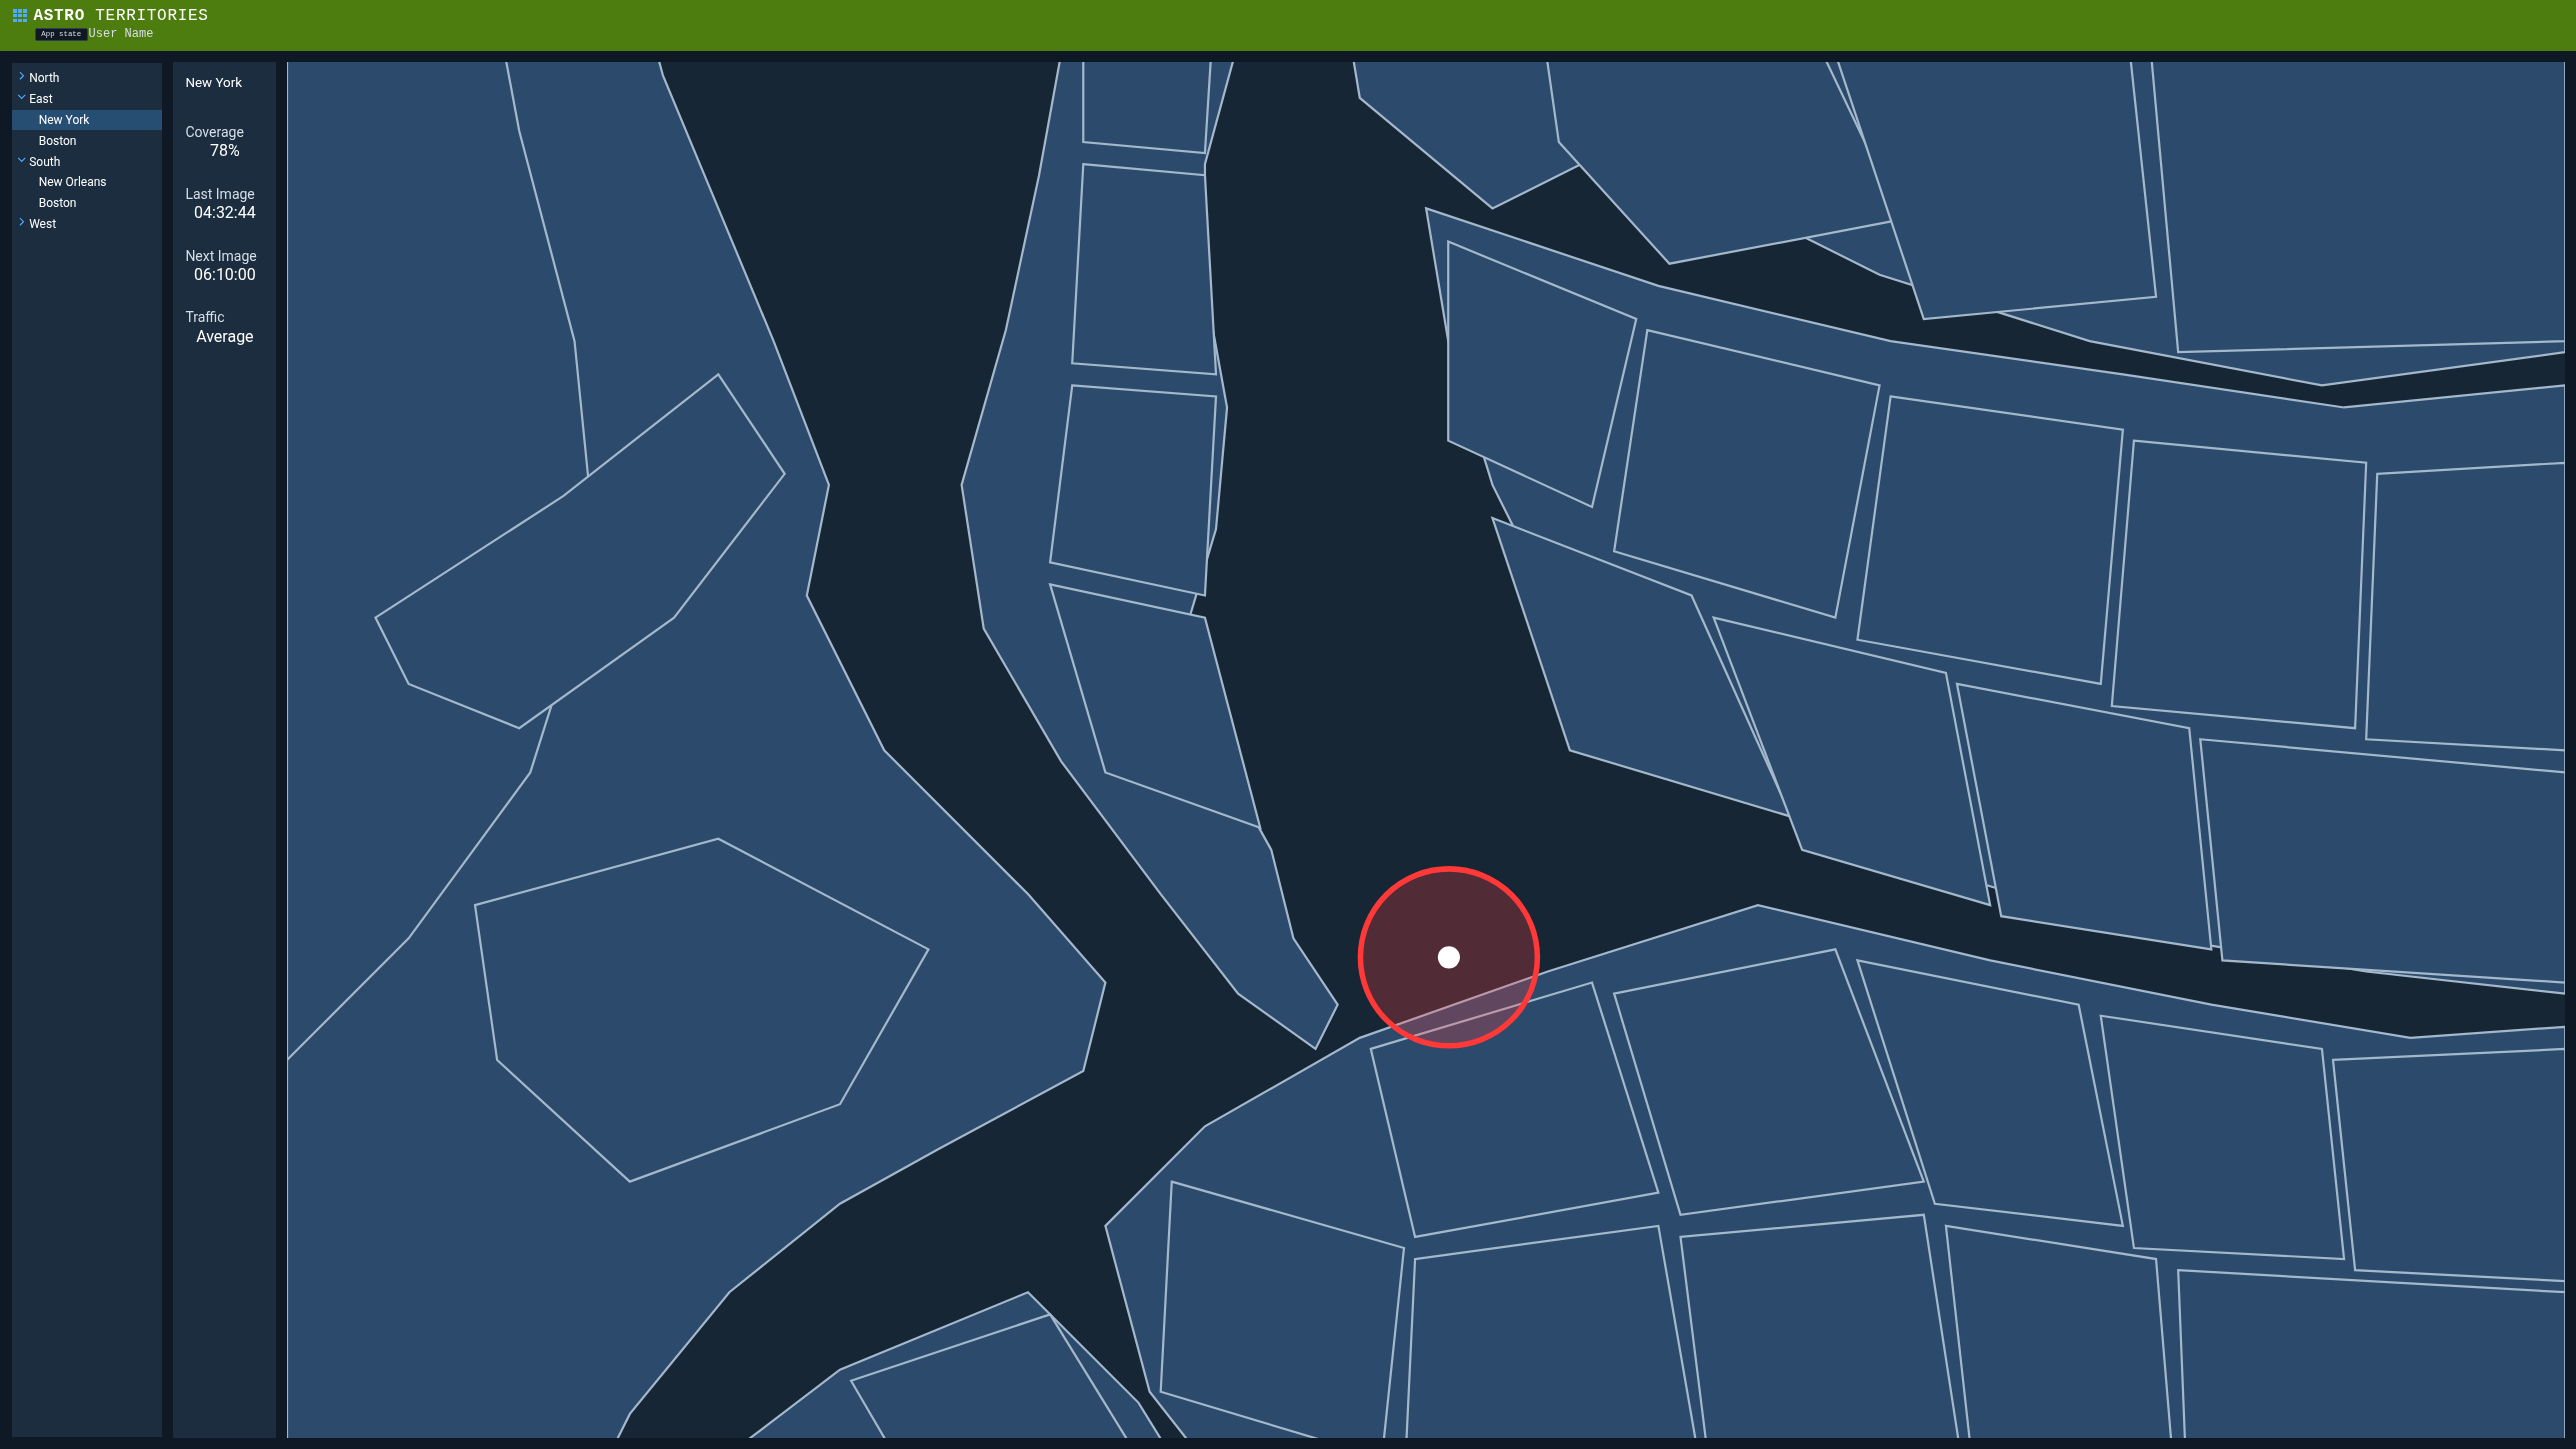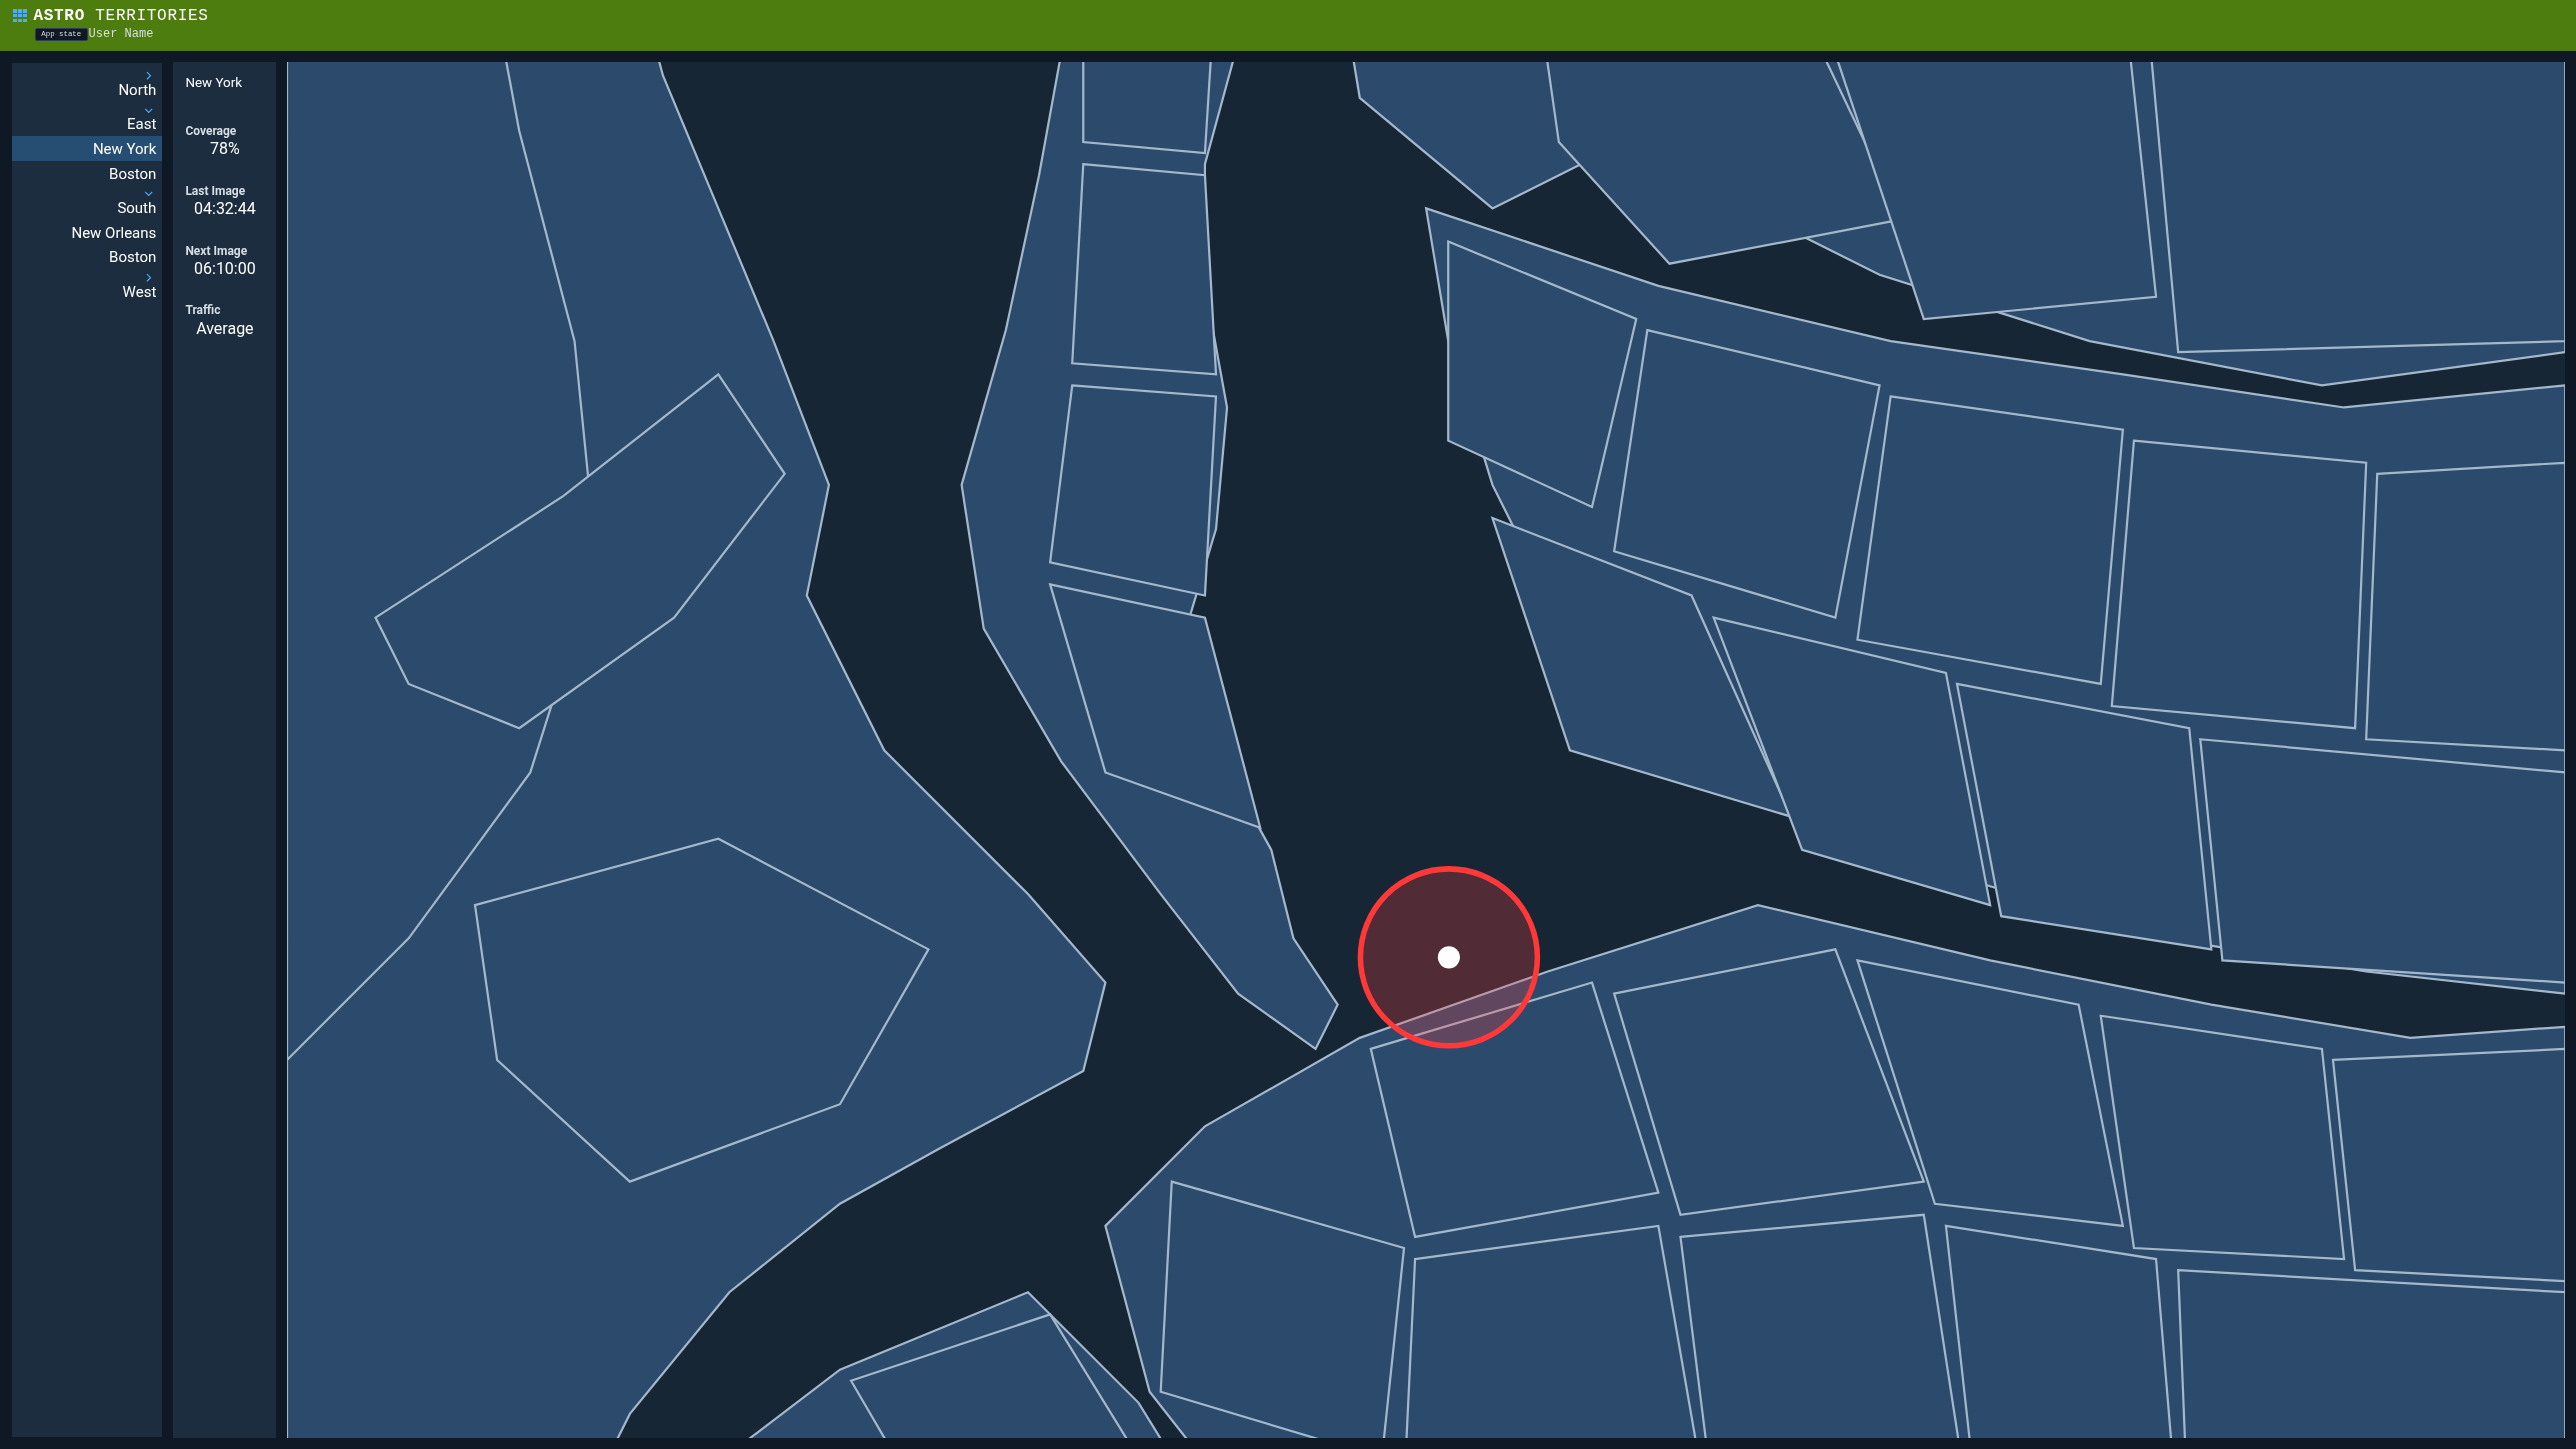--- a/index.html
+++ b/index.html
@@ -41,46 +41,45 @@
 
 
 .sidebar {
   width: 152px;
   background: #1b2d3e;
   border: 0.7px solid #101923;
   overflow-y: auto;
   padding: 5.4px 0;
 }
 .tree-item {
-  display: flex; align-items: flex-end;
+  display: flex; align-items: flex-start;
   padding: 3.4px 5.4px;
-  font-size: 15px;
+  font-size: 12px;
   cursor: pointer;
   color: #fff;
-  flex-direction: column;
 }
 .tree-item.selected { background: #264d72; }
 .tree-chevron {
   width: 9.4px; height: 9.4px;
   margin-right: 2.7px;
   color: #4dacff;
   flex-shrink: 0;
 }
 .tree-item.child { padding-left: 27px; }
 
 
 .detail-panel {
   width: 103px;
   background: #1b2d3e;
   padding: 13.4px 12px;
   display: flex; flex-direction: column;
 }
 .detail-title { font-size: 13.4px; color: #fff; font-weight: 400; margin-bottom: 34px; }
 .detail-block { margin-bottom: 25.5px; }
-.detail-label { font-size: 12px; color: #d6dee6; margin-bottom: 1.3px; font-weight: bold; }
+.detail-label { font-size: 14px; color: #d6dee6; margin-bottom: 1.3px; }
 .detail-value { font-size: 16px; color: #fff; font-weight: 400; text-align: center; }
 
 
 .map-container {
   flex: 1;
   background: #172635;
   position: relative;
   overflow: hidden;
 }
 .map-svg { width: 100%; height: 100%; display: block; }

